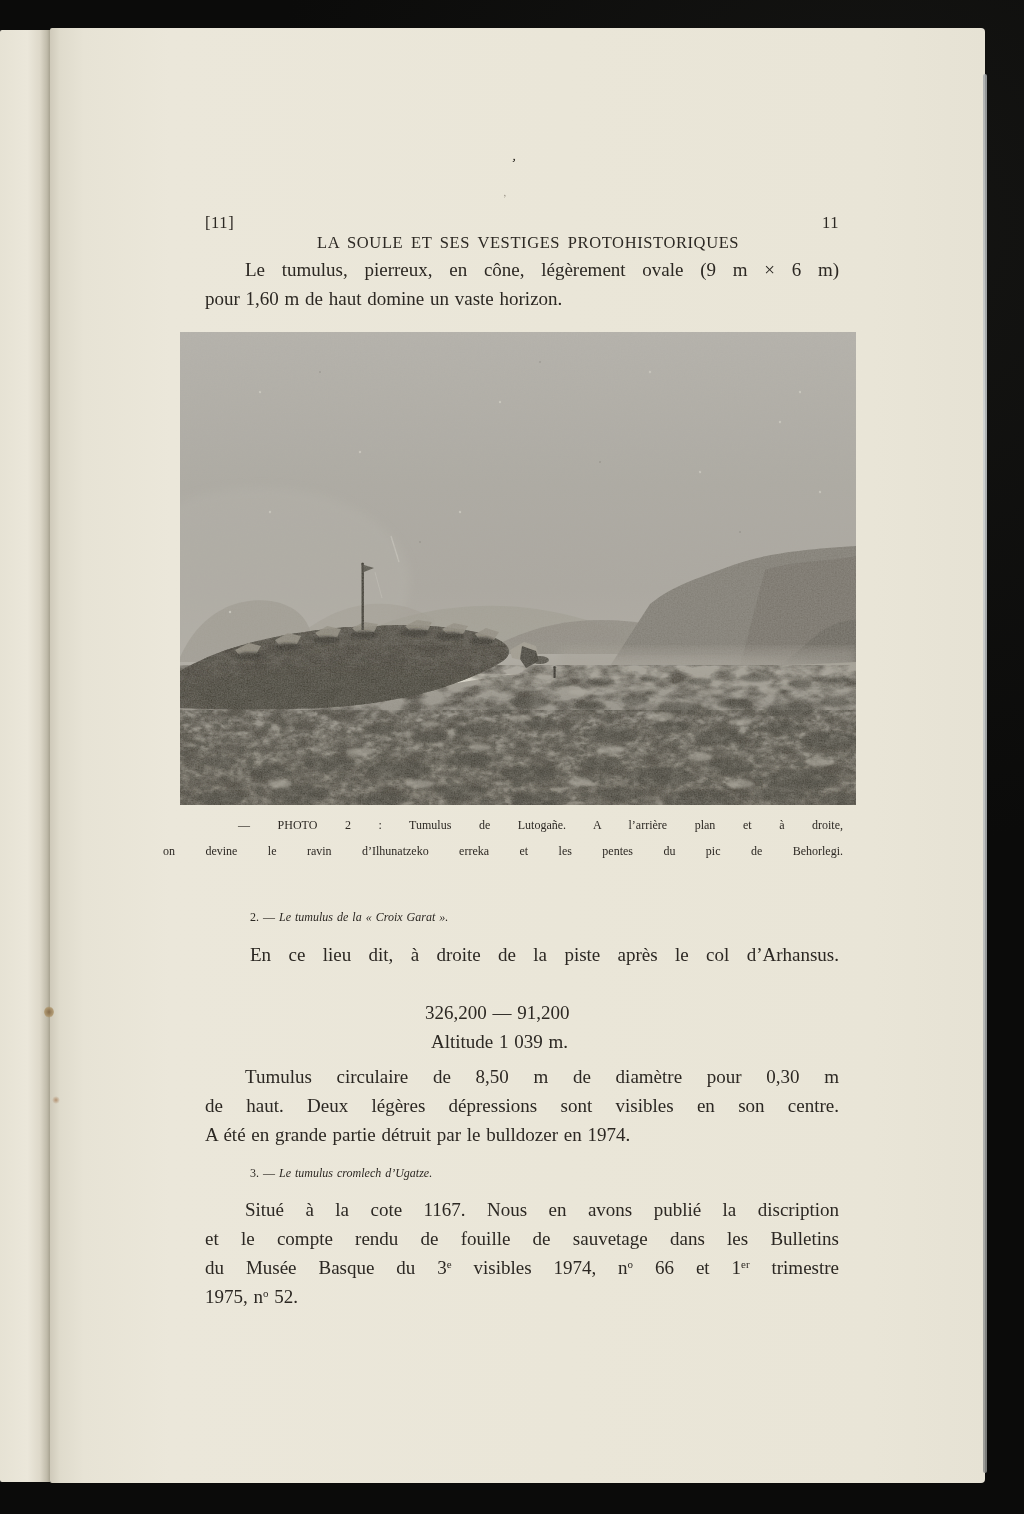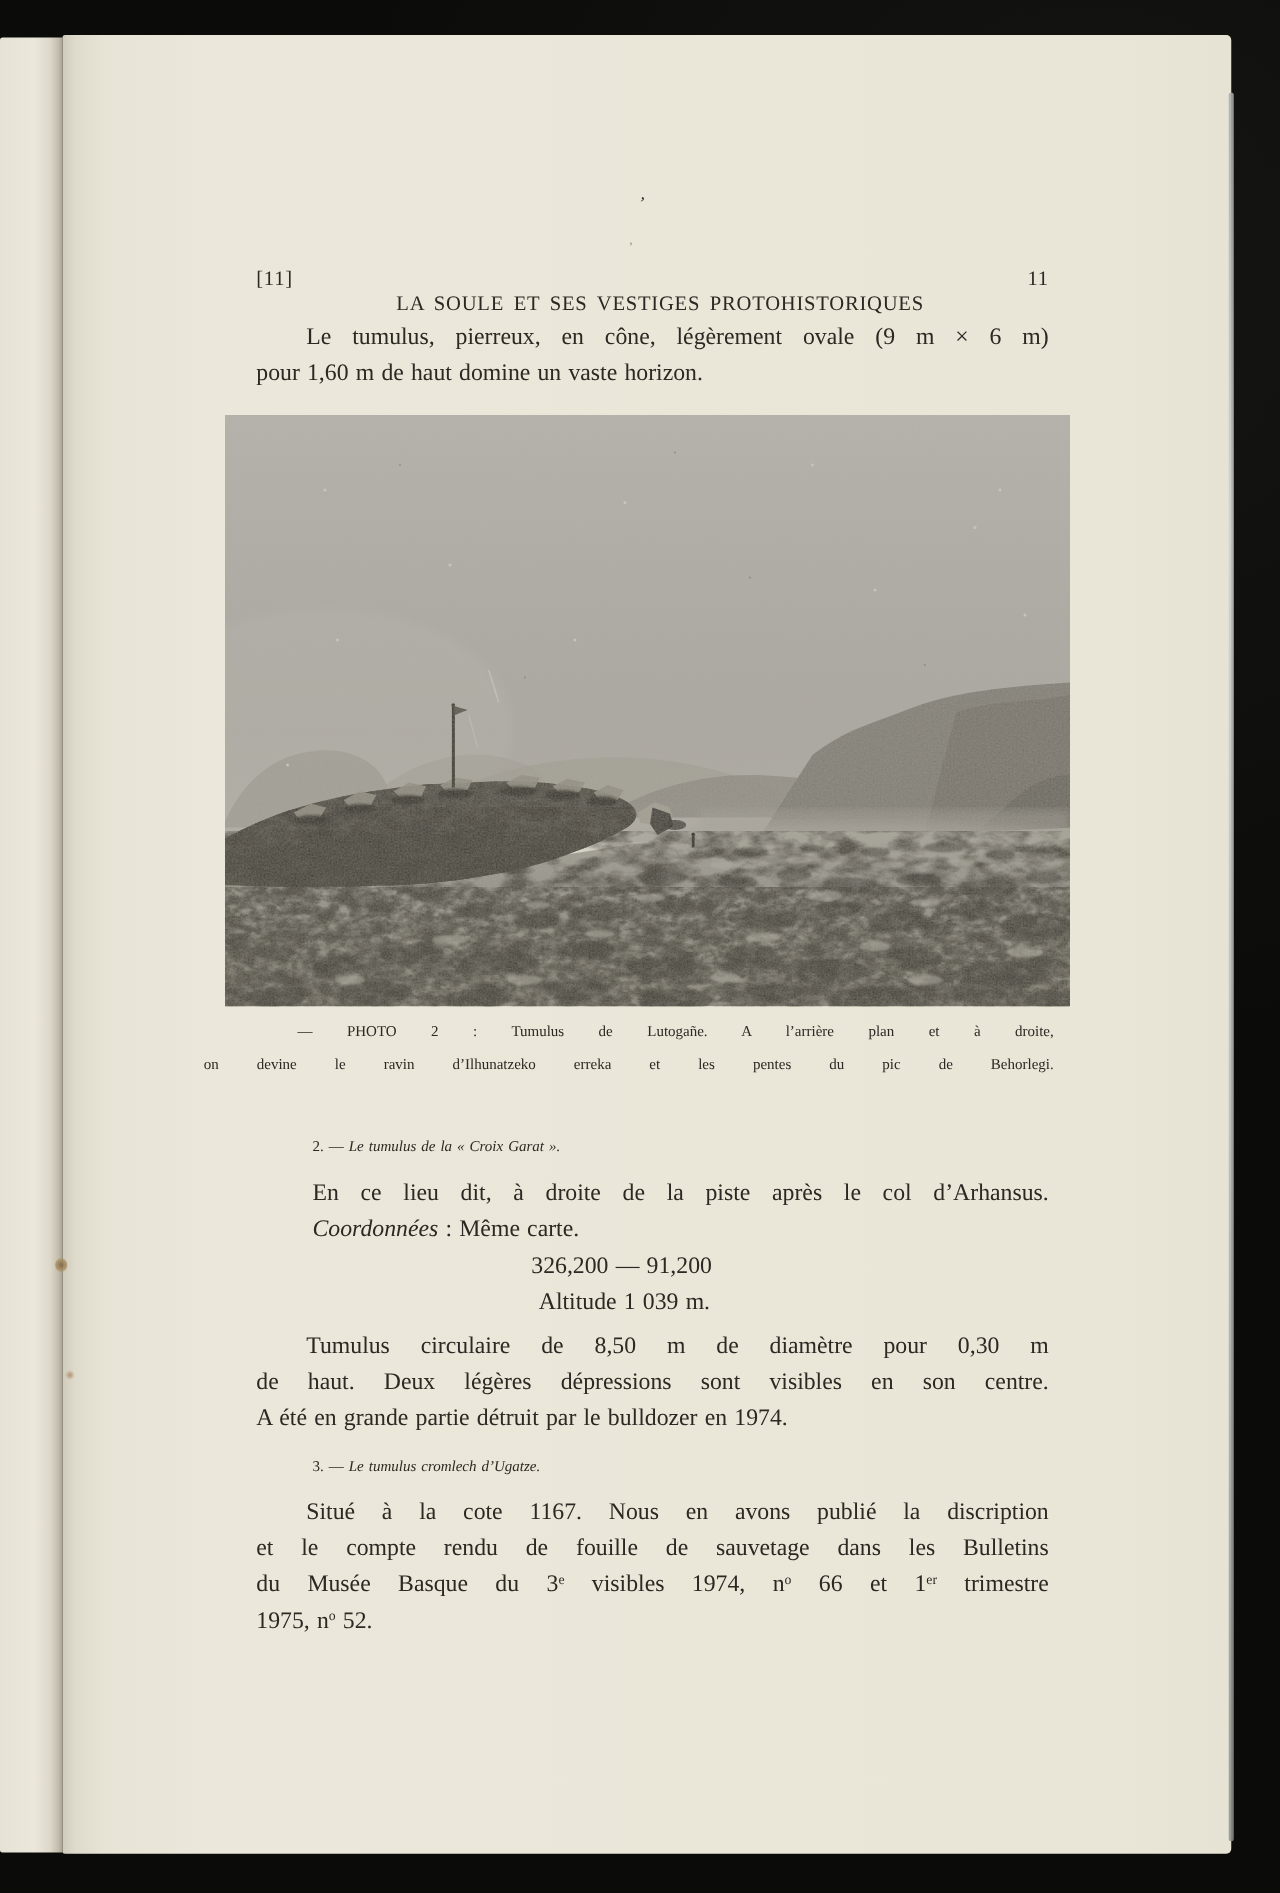--- a/index.html
+++ b/index.html
@@ -277,23 +277,20 @@
     </div>
 
     <div class="block sec-head sec2-head">
       <span>2. — </span><span class="it">Le tumulus de la « Croix Garat ».</span>
     </div>
 
     <div class="block sec2-loc">
       <div class="line j ind45">En ce lieu dit, à droite de la piste après le col d’Arhansus.</div>
     </div>
 
-    <div class="block coordline">
-      <span class="it">Coordonnées</span><span> : Même carte.</span>
-    </div>
 
     <div class="block coordnums">326,200 — 91,200</div>
 
     <div class="block altline">Altitude 1 039 m.</div>
 
     <div class="block sec2-desc">
       <div class="line j ind40">Tumulus circulaire de 8,50 m de diamètre pour 0,30 m</div>
       <div class="line j">de haut. Deux légères dépressions sont visibles en son centre.</div>
       <div class="line">A été en grande partie détruit par le bulldozer en 1974.</div>
     </div>

